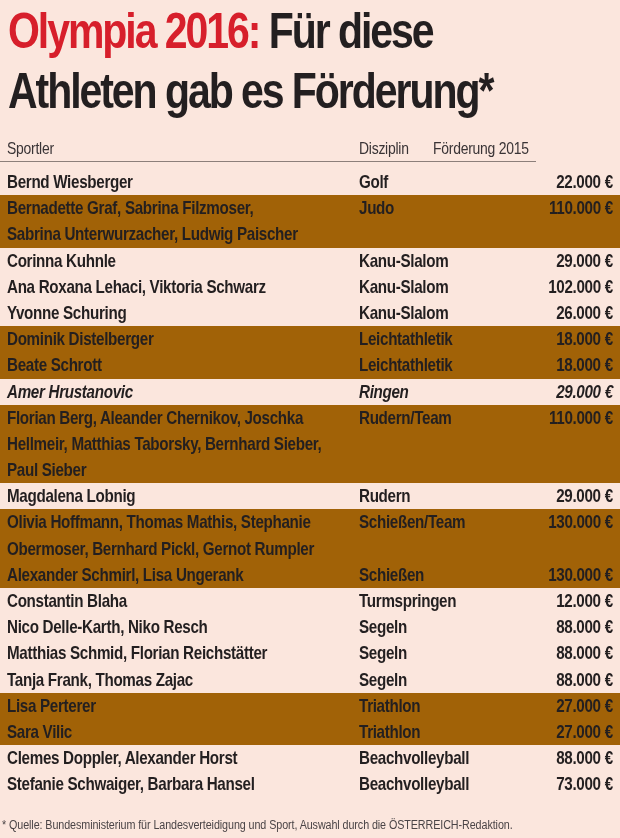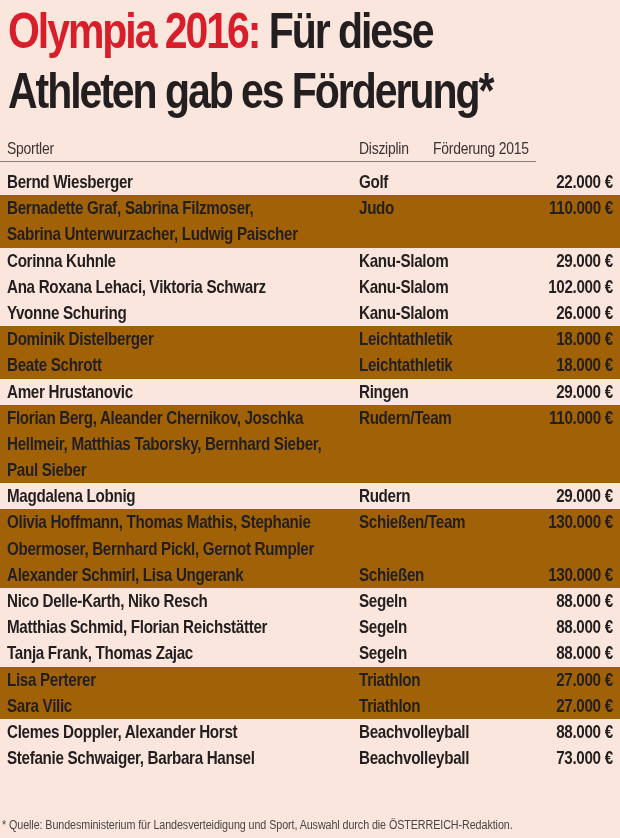--- a/index.html
+++ b/index.html
@@ -89,21 +89,21 @@
       <div class="cell c-disc">Leichtathletik</div>
       <div class="cell c-amt">18.000 €</div>
     </div>
     <div class="row dark" style="height: 26.2px;">
       <div class="cell c-name">
         <div>Beate Schrott</div>
       </div>
       <div class="cell c-disc">Leichtathletik</div>
       <div class="cell c-amt">18.000 €</div>
     </div>
-    <div class="row light" style="height: 26.2px;">
+    <div class="row light" style="height: 26.2px; font-style: italic;">
       <div class="cell c-name">
         <div>Amer Hrustanovic</div>
       </div>
       <div class="cell c-disc">Ringen</div>
       <div class="cell c-amt">29.000 €</div>
     </div>
     <div class="row dark" style="height: 78.6px;">
       <div class="cell c-name">
         <div>Florian Berg, Aleander Chernikov, Joschka</div>
         <div>Hellmeir, Matthias Taborsky, Bernhard Sieber,</div>
@@ -126,20 +126,27 @@
       </div>
       <div class="cell c-disc">Schießen/Team</div>
       <div class="cell c-amt">130.000 €</div>
     </div>
     <div class="row dark" style="height: 26.2px;">
       <div class="cell c-name">
         <div>Alexander Schmirl, Lisa Ungerank</div>
       </div>
       <div class="cell c-disc">Schießen</div>
       <div class="cell c-amt">130.000 €</div>
+    </div>
+    <div class="row light" style="height: 26.2px;">
+      <div class="cell c-name">
+        <div>Constantin Blaha</div>
+      </div>
+      <div class="cell c-disc">Turmspringen</div>
+      <div class="cell c-amt">12.000 €</div>
     </div>
     <div class="row light" style="height: 26.2px;">
       <div class="cell c-name">
         <div>Nico Delle-Karth, Niko Resch</div>
       </div>
       <div class="cell c-disc">Segeln</div>
       <div class="cell c-amt">88.000 €</div>
     </div>
     <div class="row light" style="height: 26.2px;">
       <div class="cell c-name">

